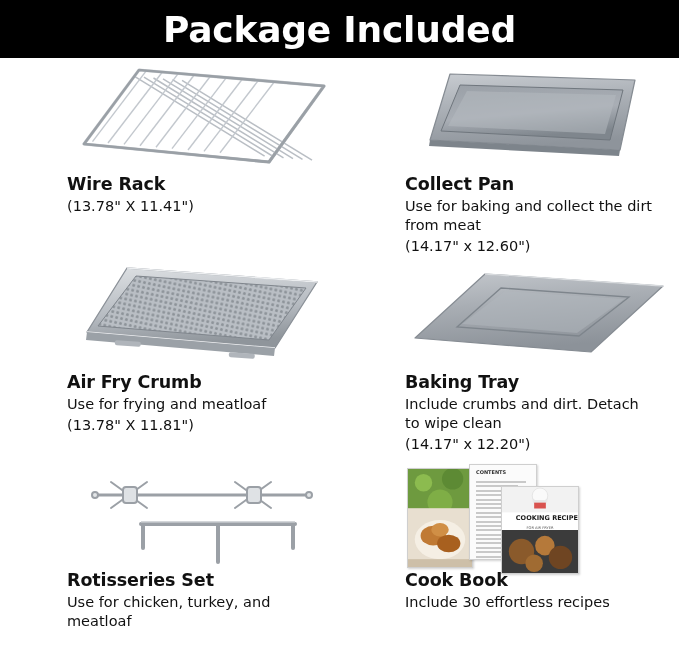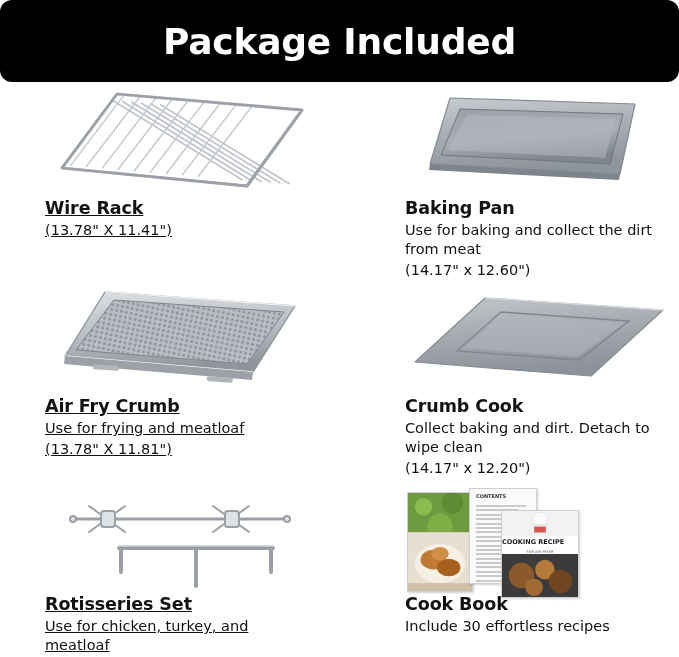--- a/index.html
+++ b/index.html
@@ -12,46 +12,45 @@
     height: 657px;
     font-family: "Liberation Sans", sans-serif;
     color: #111111;
     overflow: hidden;
     position: relative;
   }
 
   
   .header-bar {
     background: #000000;
-    height: 82px;
+    height: 58px;
     display: flex;
     align-items: center;
     justify-content: center;
-    border-radius: 12px;
   }
   .header-title {
     color: #ffffff;
     font-size: 36px;
     font-weight: bold;
     letter-spacing: -0.2px;
     font-family: "DejaVu Sans", sans-serif;
   }
 
   
   .grid {
     padding: 8px 0 0 0;
     display: grid;
     grid-template-columns: 357px 322px;
     grid-template-rows: 198px 198px 180px;
   }
   .cell {
     position: relative;
     box-sizing: border-box;
   }
-  .cell-left  { padding-left: 45px; text-decoration: underline; }
+  .cell-left  { padding-left: 67px; }
   .cell-right { padding-left: 48px; }
 
   .art {
     height: 108px;
     position: relative;
   }
   .item-title {
     font-size: 17.5px;
     font-weight: bold;
     margin: 0 0 3px 0;
@@ -145,21 +144,21 @@
   .contents-title {
     font-size: 5px;
     font-weight: bold;
     color: #333;
     margin: 4px 0 3px 6px;
     font-family: "DejaVu Sans", sans-serif;
   }
   .cook-label {
     position: absolute;
     left: 0; right: 0;
-    text-align: left;
+    text-align: right;
     font-size: 6.5px;
     font-weight: bold;
     color: #1a1a1a;
     font-family: "DejaVu Sans", sans-serif;
     line-height: 1.15;
   }
   .cook-sub {
     position: absolute;
     left: 0; right: 0;
     text-align: center;
@@ -236,21 +235,21 @@
 
         <path d="M30,4 L215,10 L200,80 L10,70 Z" fill="url(#panOuter)" stroke="#858b92" stroke-width="1.2" stroke-linejoin="round"></path>
 
         <path d="M40,15 L203,20 L190,70 L21,61 Z" fill="url(#panInner)" stroke="#6f767d" stroke-width="1"></path>
 
         <path d="M47,21 L196,25 L185,64 L28,56 Z" fill="#b4b9bf" opacity="0.55"></path>
 
         <path d="M10,70 L200,80 L199,86 L9,76 Z" fill="#7d848b"></path>
       </svg>
     </div>
-    <h3 class="item-title">Baking Pan</h3>
+    <h3 class="item-title">Collect Pan</h3>
     <p class="item-desc">Use for baking and collect the dirt from meat</p>
     <p class="item-dim">(14.17" x 12.60")</p>
   </div>
 
   <div class="cell cell-left">
     <div class="art">
       <svg class="air-basket" viewBox="0 0 250 96">
         <defs>
           <pattern id="mesh" width="5" height="5" patternUnits="userSpaceOnUse" patternTransform="rotate(12)">
             <rect width="5" height="5" fill="#b9bec4"></rect>
@@ -293,22 +292,22 @@
         </defs>
 
         <path d="M72,2 L250,14 L178,80 L2,66 Z" fill="url(#trayG)" stroke="#868c93" stroke-width="1.2" stroke-linejoin="round"></path>
 
         <path d="M88,16 L216,25 L166,64 L44,55 Z" fill="none" stroke="#7e858c" stroke-width="1.3"></path>
         <path d="M92,19 L211,27 L164,61 L49,52 Z" fill="#b2b7bd" opacity="0.5"></path>
 
         <path d="M72,2 L250,14" stroke="#d8dbde" stroke-width="1.4" fill="none"></path>
       </svg>
     </div>
-    <h3 class="item-title">Crumb Cook</h3>
-    <p class="item-desc">Collect baking and dirt. Detach to wipe clean</p>
+    <h3 class="item-title">Baking Tray</h3>
+    <p class="item-desc">Include crumbs and dirt. Detach to wipe clean</p>
     <p class="item-dim">(14.17" x 12.20")</p>
   </div>
 
   <div class="cell cell-left">
     <div class="art">
       <svg class="rotisserie" viewBox="0 0 250 110">
         <g stroke="#9ba0a6" fill="none" stroke-linecap="round">
 
           <line x1="18" y1="33" x2="232" y2="33" stroke-width="3"></line>
 

